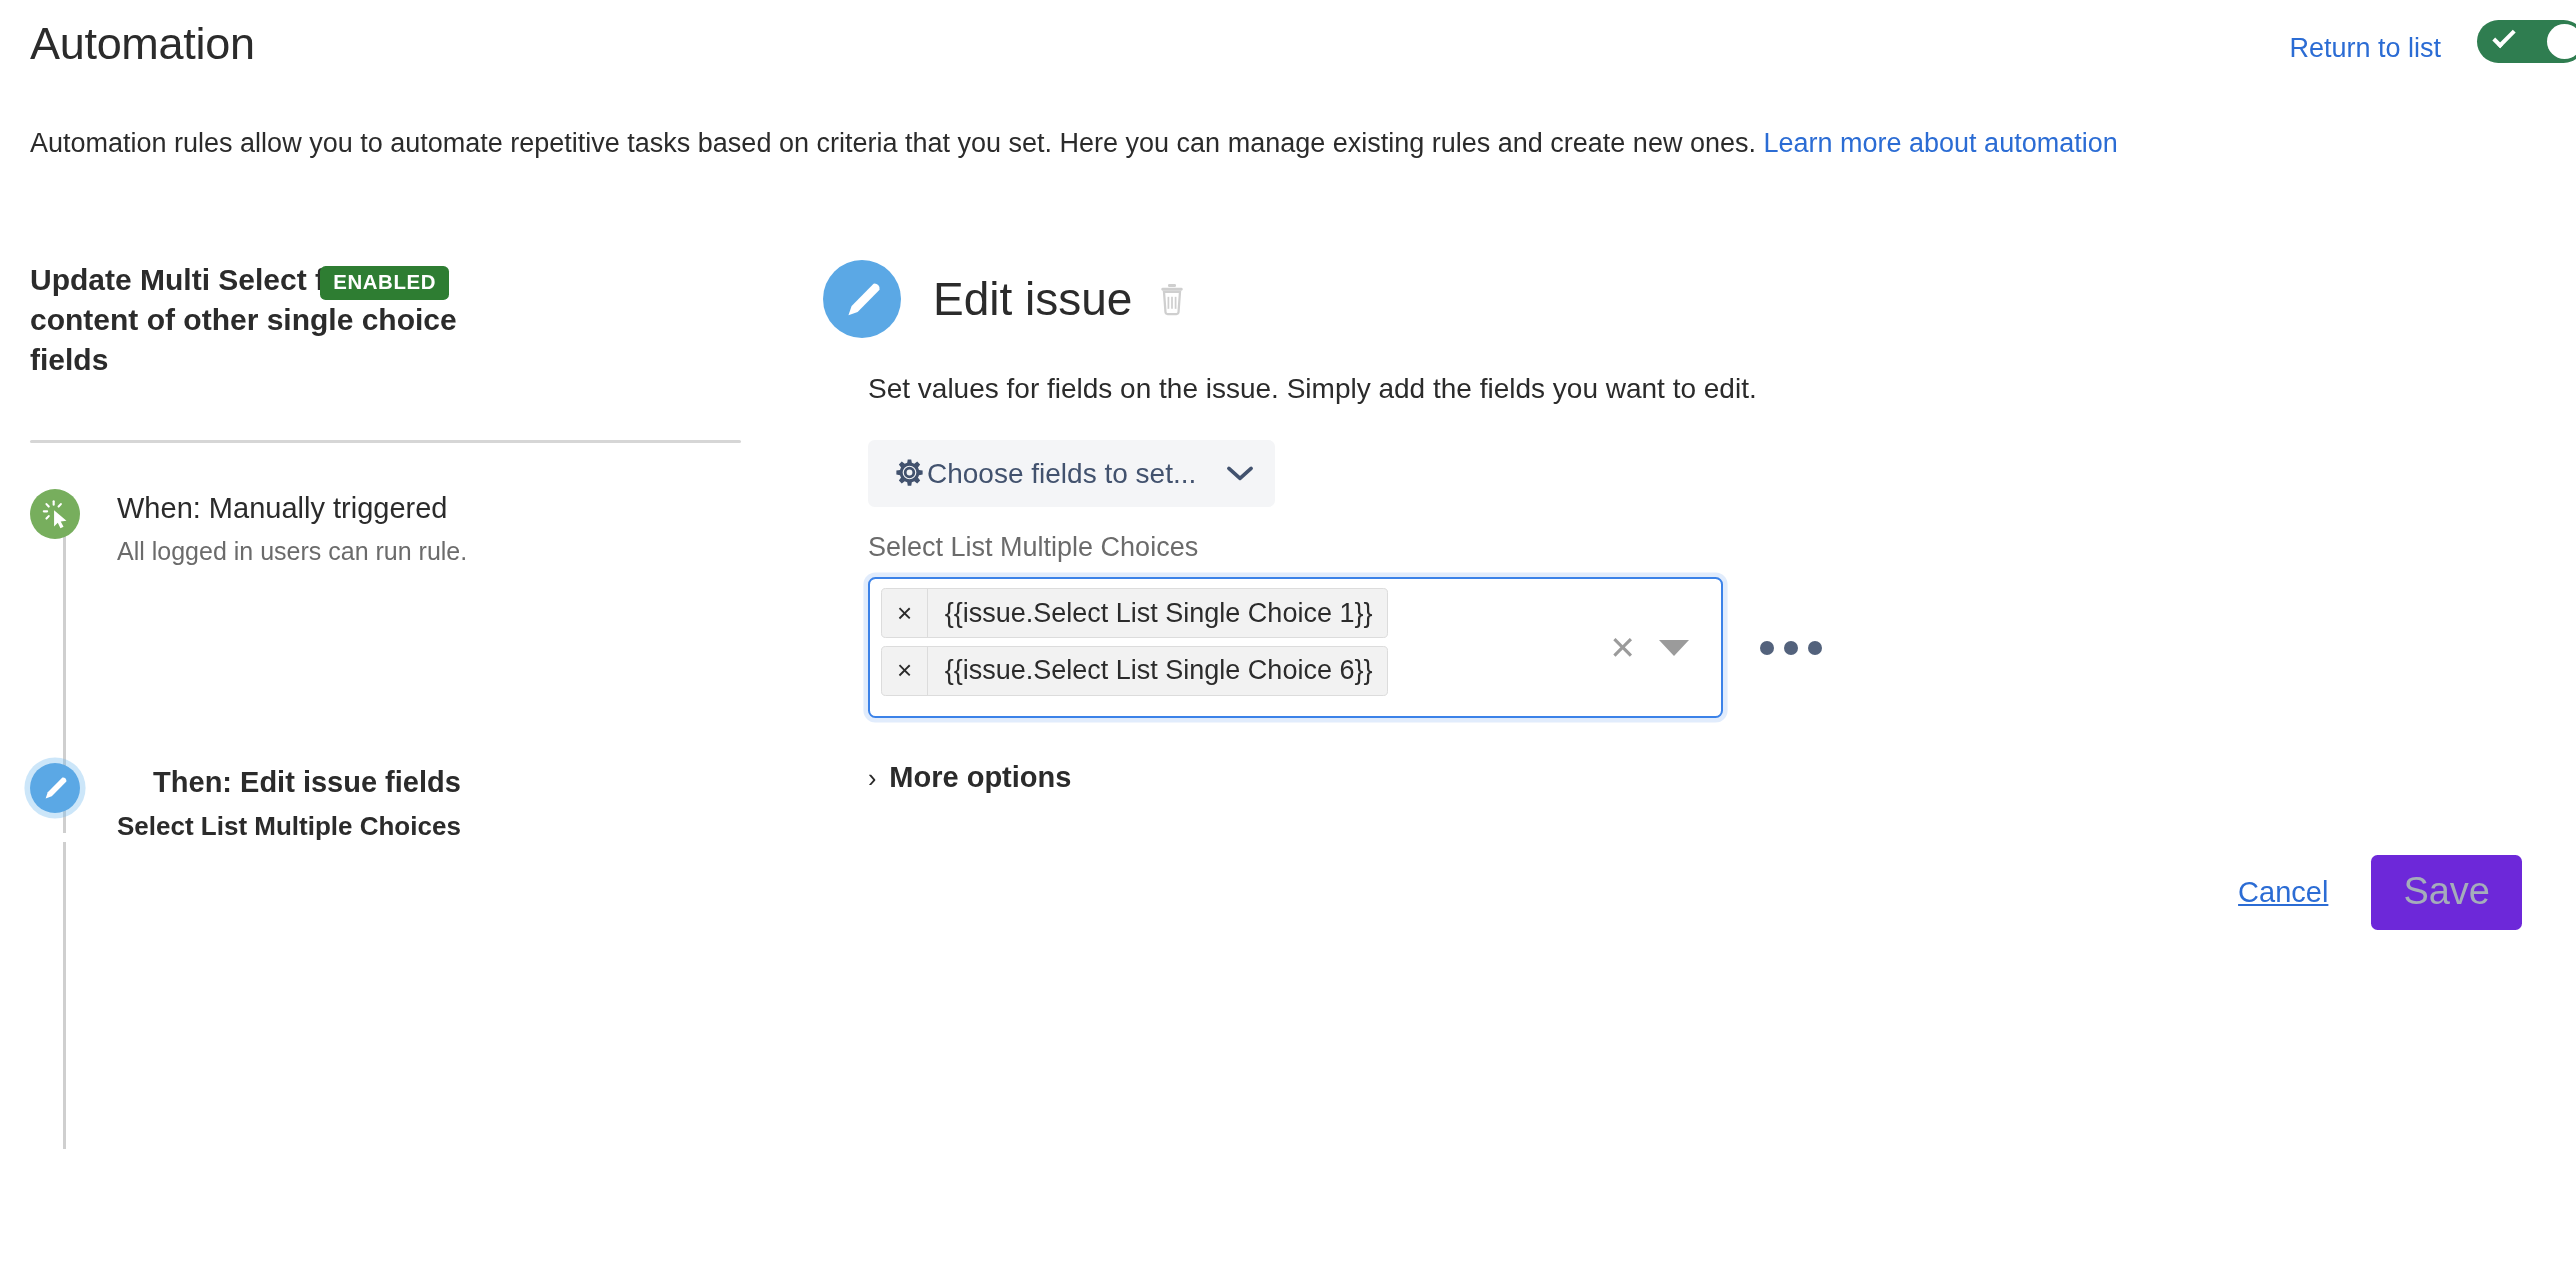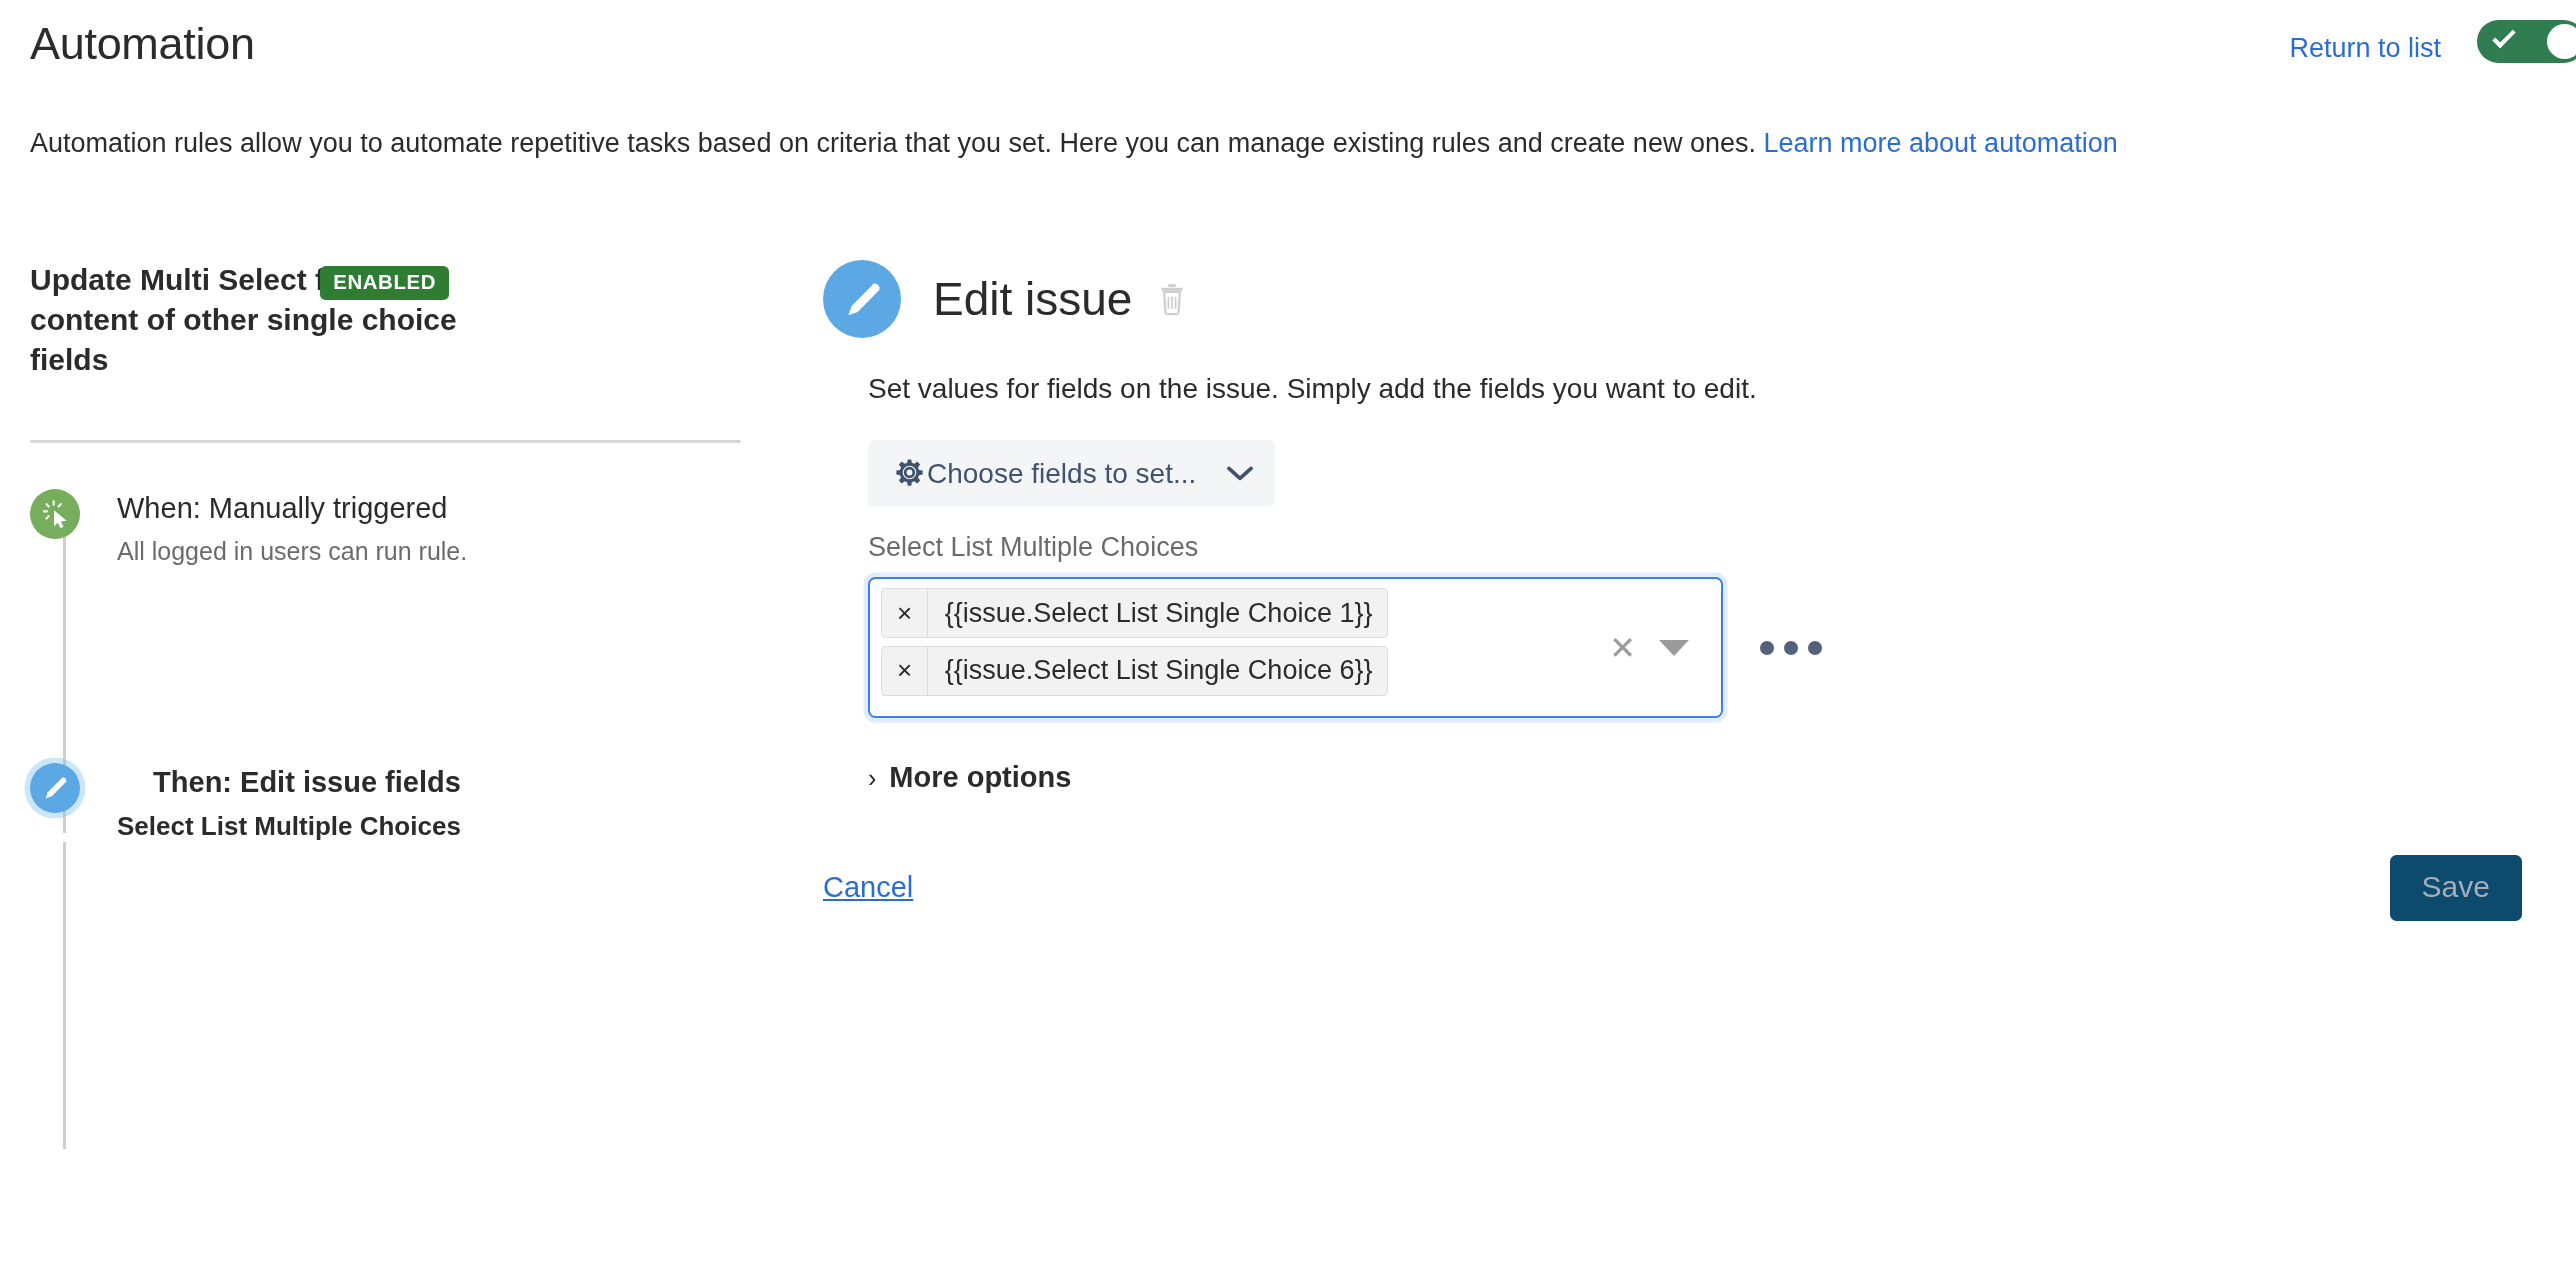--- a/index.html
+++ b/index.html
@@ -323,34 +323,34 @@
     align-items: baseline;
     cursor: pointer;
   }
   #more-options .chev { font-size: 25px; color: #2b2b2b; margin-right: 13px; }
   #more-options .label { font-size: 29px; font-weight: bold; color: #2b2b2b; }
 
   #form-actions {
     margin-top: 61px;
     display: flex;
     align-items: center;
-    justify-content: space-between;
+    justify-content: flex-end;
     padding-right: 39px;
   }
   #cancel-button {
     font-size: 29px;
     color: #2b6cd4;
     text-decoration: underline;
     cursor: pointer;
   }
   #save-button {
     margin-left: 43px;
-    background: #0c4a6e;
+    background: #6d28d9;
     color: #a5adba;
-    font-size: 30px;
+    font-size: 38px;
     border: none;
     border-radius: 6.5px;
     padding: 15px 32px 16.7px 32px;
     font-family: "Liberation Sans", sans-serif;
     cursor: default;
   }
 </style>
 </head>
 <body>
 

